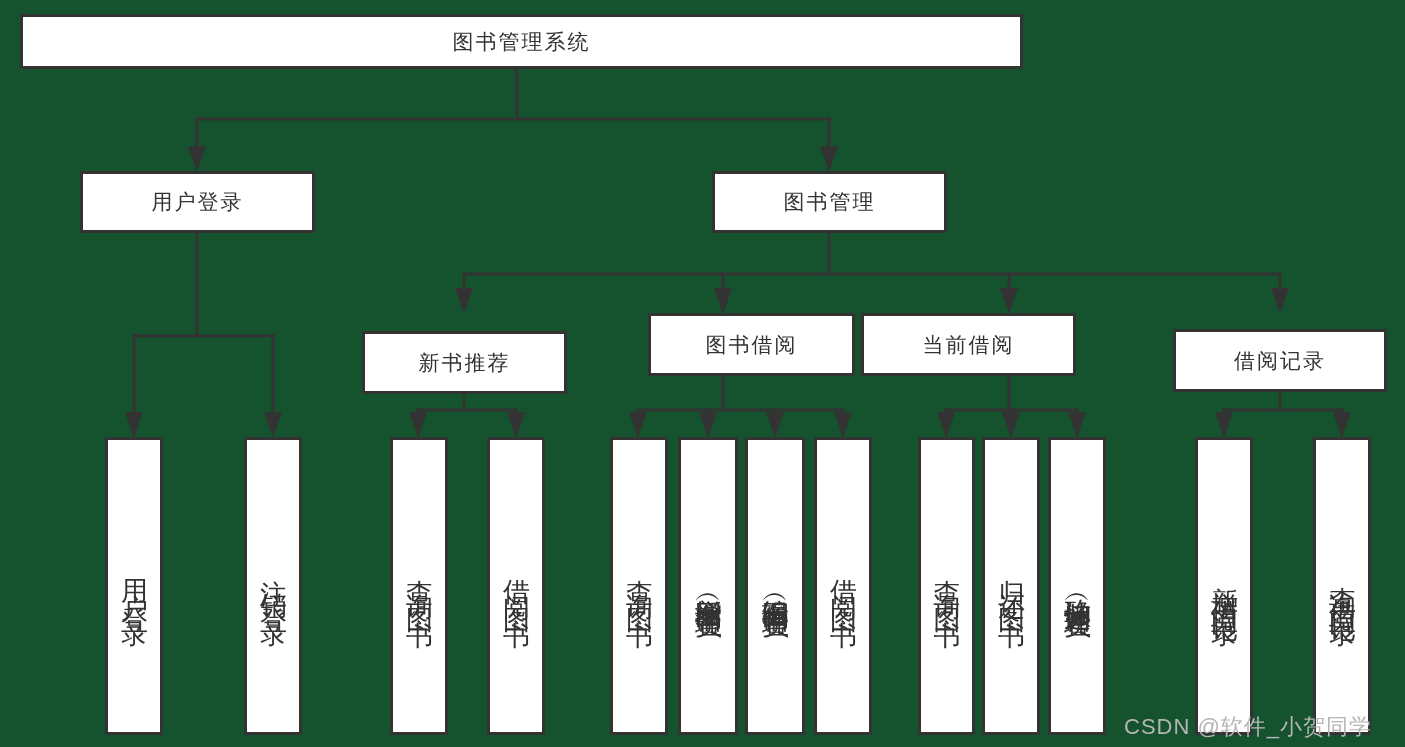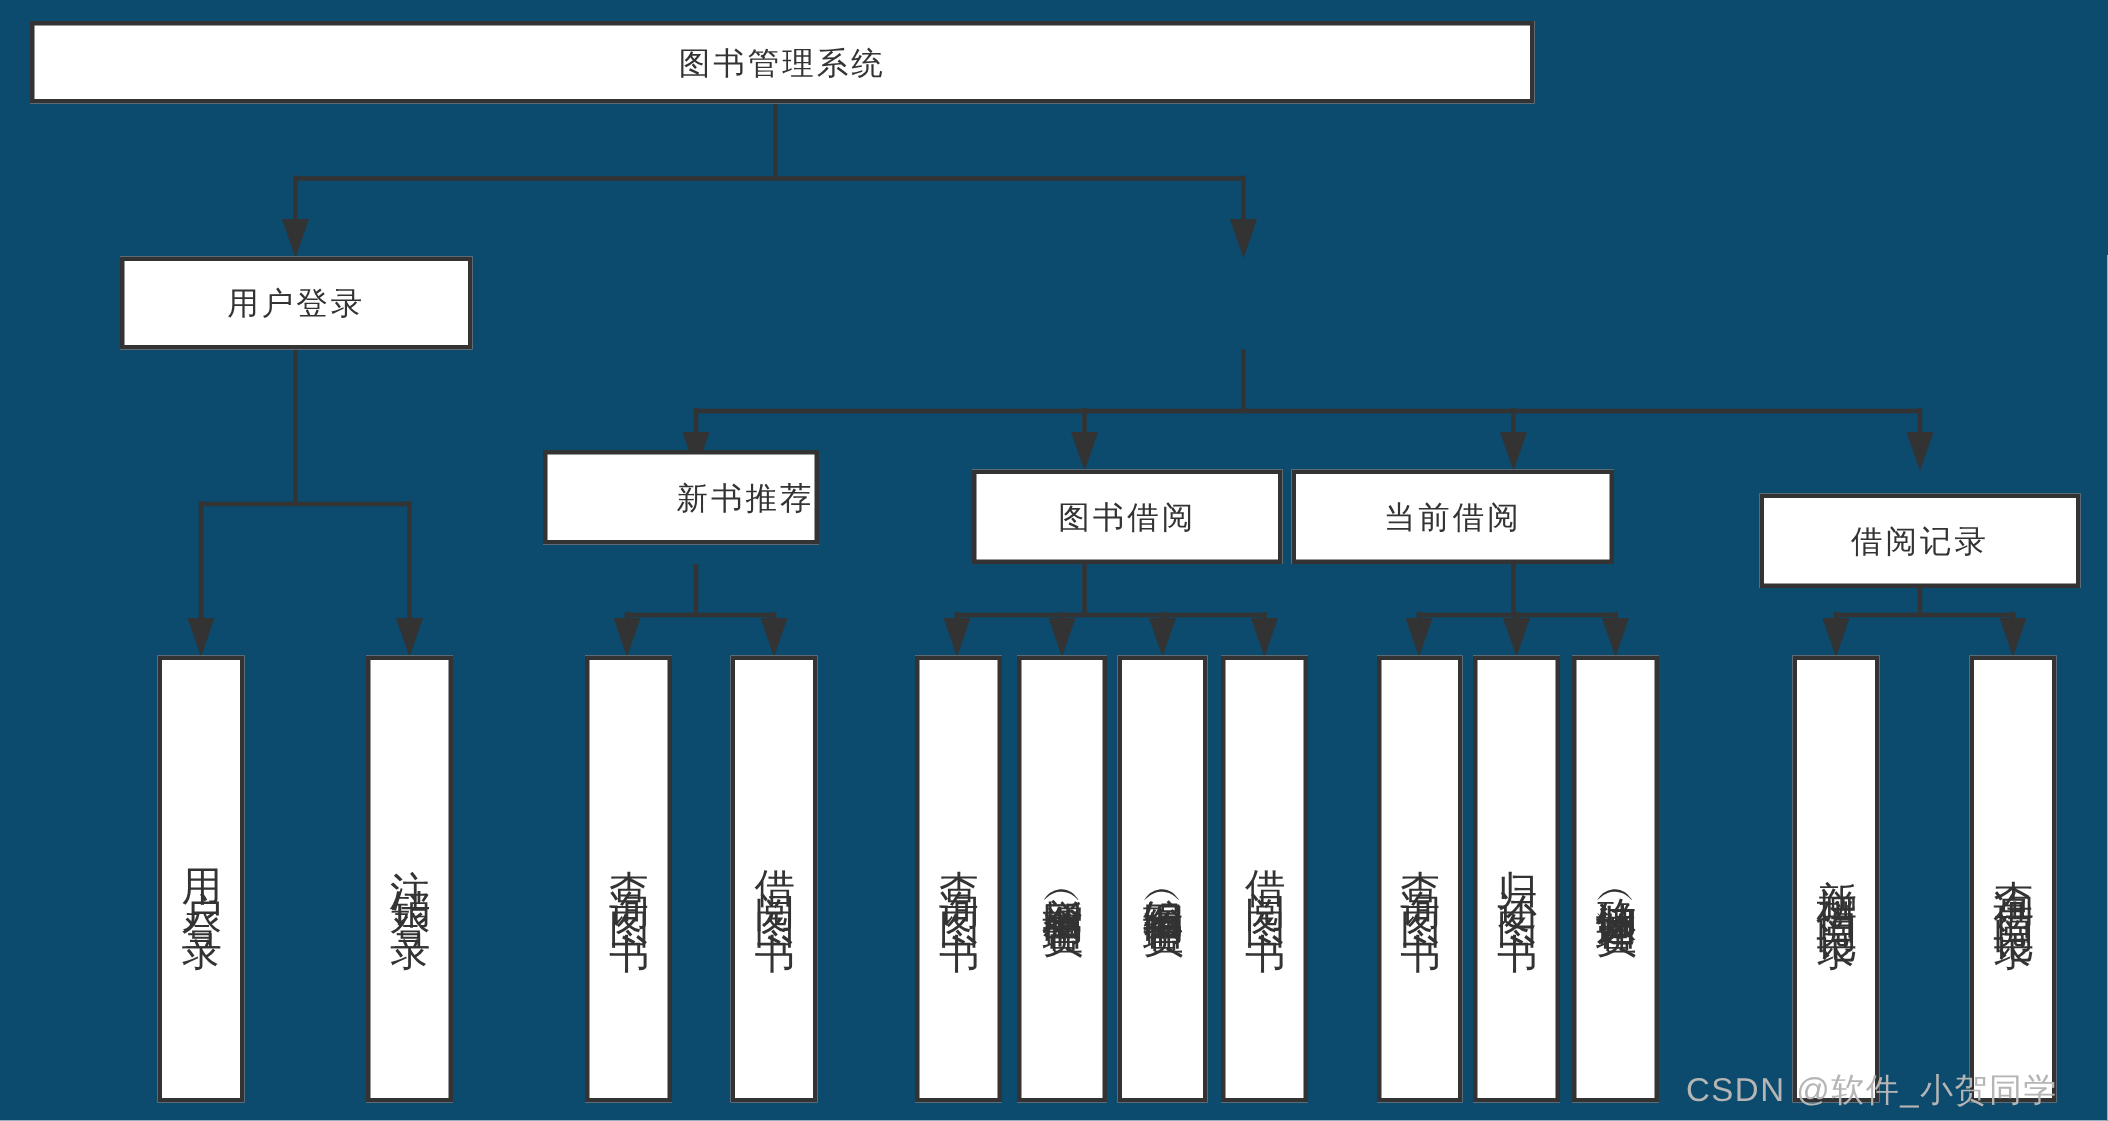--- a/index.html
+++ b/index.html
@@ -1,20 +1,20 @@
 <!DOCTYPE html>
 <html><head>
 <meta charset="utf-8">
 <style>
   html, body { margin: 0; padding: 0; background: #ffffff; }
   #canvas {
     position: relative;
     width: 1405px;
     height: 747px;
-    background: #0c4a6e;
+    background: #14532d;
     font-family: "Liberation Sans", "DejaVu Sans", sans-serif;
     overflow: hidden;
   }
   #connectors {
     position: absolute;
     left: 0; top: 0;
     width: 1405px; height: 747px;
     pointer-events: none;
   }
   .node {
@@ -88,22 +88,25 @@
       M1333 412 H1351 L1342 438 Z"></path>
   </svg>
 
   <div class="node" style="left:20px; top:14px; width:1003px; height:55px;">
     <span class="hlabel">图书管理系统</span>
   </div>
 
   <div class="node" style="left:80px; top:171px; width:235px; height:62px;">
     <span class="hlabel">用户登录</span>
   </div>
+  <div class="node" style="left:712px; top:171px; width:235px; height:62px;">
+    <span class="hlabel">图书管理</span>
+  </div>
 
-  <div class="node" style="left:362px; top:300px; width:184px; height:63px;justify-content:flex-end;">
+  <div class="node" style="left:362px; top:331px; width:205px; height:63px;">
     <span class="hlabel">新书推荐</span>
   </div>
   <div class="node" style="left:620px; top:313px; width:207px; height:63px;margin-left:28px;">
     <span class="hlabel">图书借阅</span>
   </div>
   <div class="node" style="left:861px; top:313px; width:215px; height:63px;">
     <span class="hlabel">当前借阅</span>
   </div>
   <div class="node" style="left:1173px; top:329px; width:214px; height:63px;">
     <span class="hlabel">借阅记录</span>

